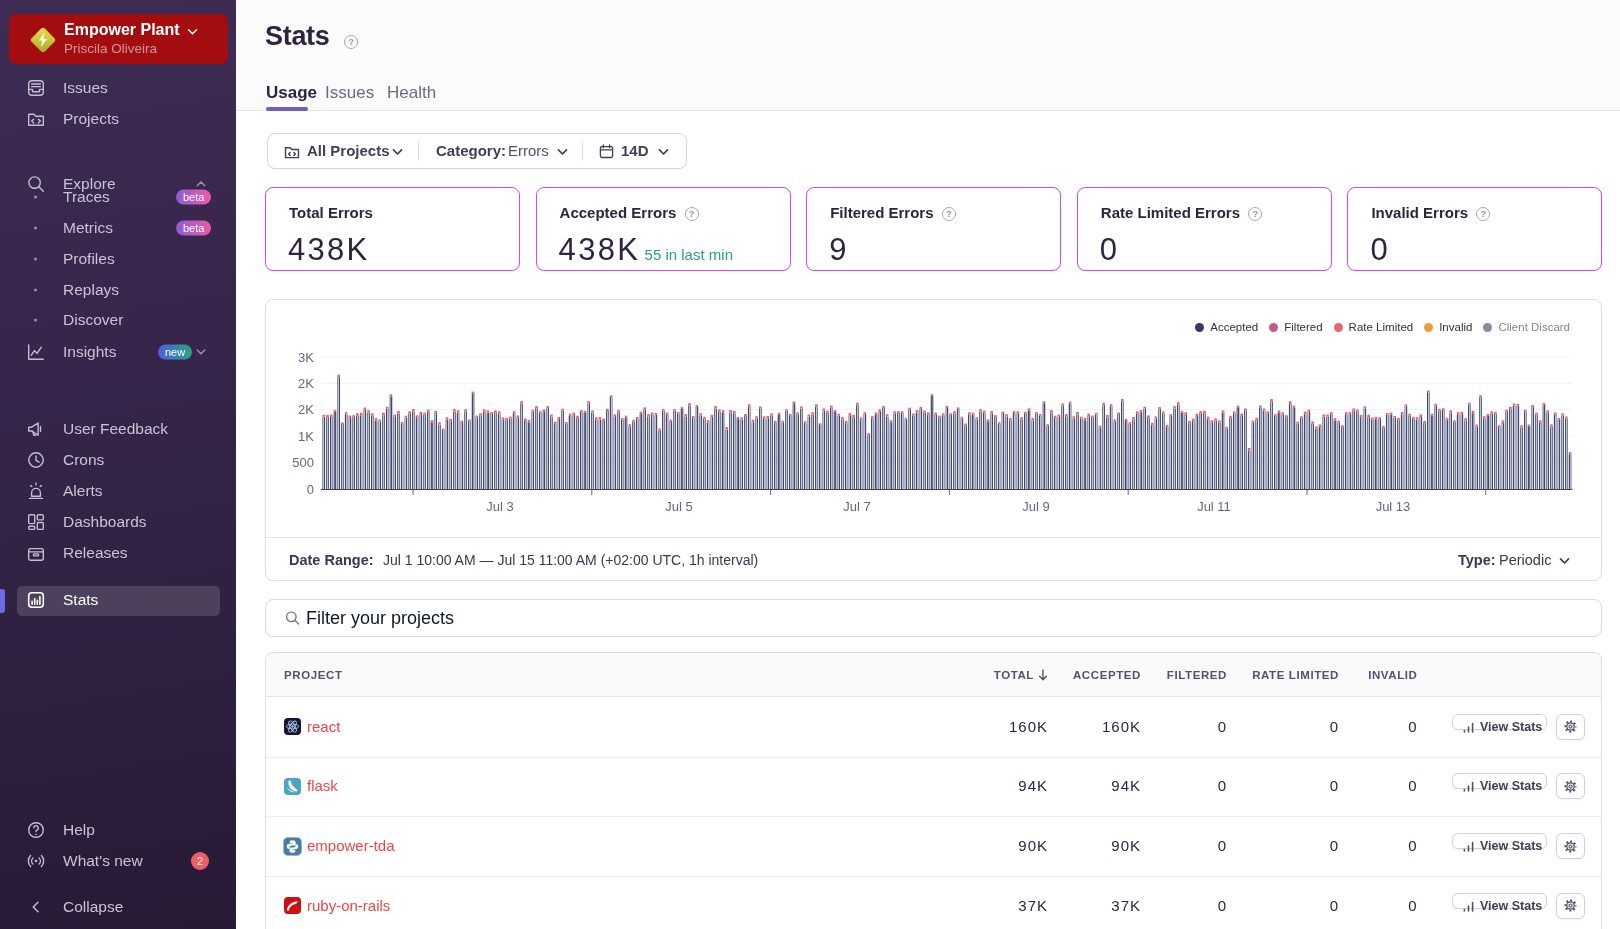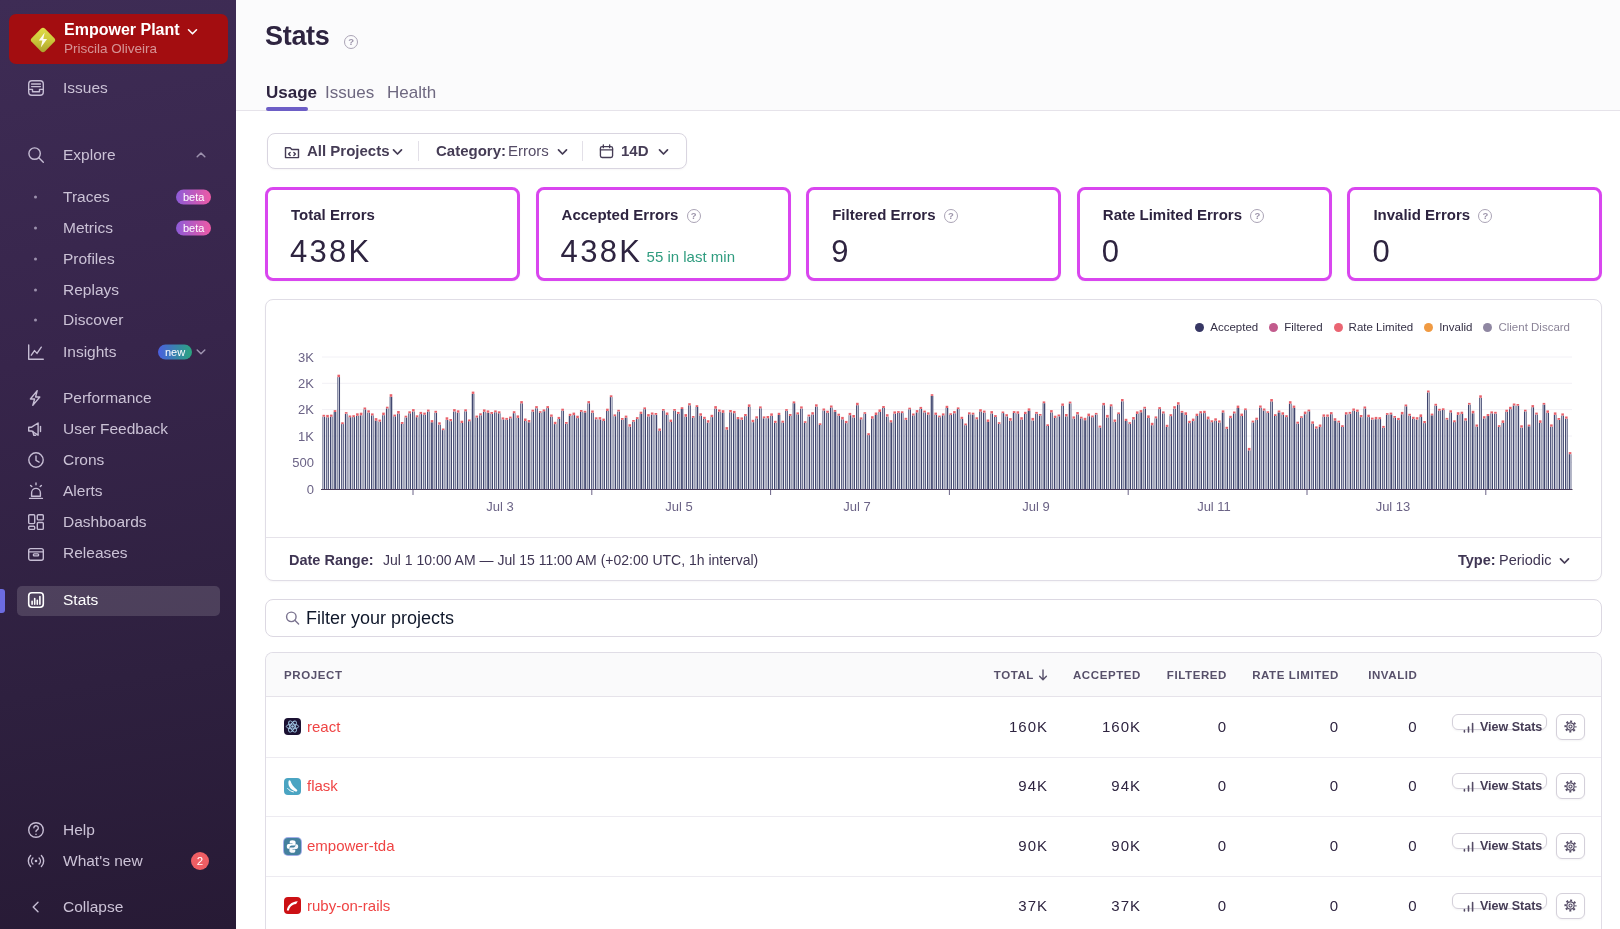--- a/index.html
+++ b/index.html
@@ -19,21 +19,21 @@
 #h1 { position:absolute; left:265px; top:21px; font-size:27px; font-weight:bold; color:#2e2440; letter-spacing:-0.3px; }
 .qcirc { display:inline-block; width:14px; height:14px; border:1.2px solid #aba4b6; border-radius:50%; color:#9c94aa; font-size:9.5px; font-weight:bold; text-align:center; line-height:12.5px; }
 .tab { position:absolute; top:83px; font-size:17px; color:#6e6880; }
 .tab.active { color:#2e2440; font-weight:bold; }
 #tabline { position:absolute; left:266px; top:107px; width:42px; height:4px; background:#6d5ec6; border-radius:2px; }
 #filterbar { position:absolute; left:267px; top:133px; width:420px; height:36px; background:#fff; border:1px solid #d9d5e0; border-radius:8px; box-shadow:0 1px 2px rgba(40,30,60,0.04); }
 #filterbar .vdiv { position:absolute; top:7px; bottom:7px; width:1px; background:#e3e0e8; }
 #filterbar span, #filterbar svg { position:absolute; }
 .fb-b { font-weight:bold; color:#453c55; font-size:15px; white-space:nowrap; }
 .fb-r { color:#554c66; font-size:15px; }
-.card { position:absolute; top:187px; width:255px; height:94px; background:#fff; border:3px solid #d946ef; border-radius:8px; box-shadow:0 1px 2px rgba(40,30,60,0.04); }
+.card { position:absolute; top:187px; width:255px; height:84px; background:#fff; border:1px solid #d946ef; border-radius:8px; box-shadow:0 1px 2px rgba(40,30,60,0.04); }
 .card .ct { position:absolute; left:23px; top:16px; font-size:15px; font-weight:bold; color:#2e2440; white-space:nowrap; }
 .card .cv { position:absolute; left:22px; top:44px; font-size:31px; color:#2e2440; letter-spacing:2.3px; }
 .card .cg { position:absolute; left:108px; top:58px; font-size:15px; color:#2f9c7f; white-space:nowrap; }
 #chartcard { position:absolute; left:265px; top:299px; width:1337px; height:282px; background:#fff; border:1px solid #e0dde6; border-radius:8px; box-shadow:0 1px 2px rgba(40,30,60,0.04); }
 #legend { position:absolute; right:31px; top:21px; height:16px; font-size:11.5px; color:#353046; white-space:nowrap; }
 #legend .ld { display:inline-block; width:9px; height:9px; border-radius:50%; margin:0 6px 0 11px; vertical-align:-1px; }
 #chartsvg { position:absolute; left:0; top:0; }
 #crdiv { position:absolute; left:0; top:237px; width:100%; height:1px; background:#e6e3ea; }
 #crfoot { position:absolute; left:0; top:238px; width:100%; height:44px; line-height:44px; font-size:14.5px; color:#3f3553; }
 #crfoot span { position:absolute; white-space:nowrap; }
@@ -76,21 +76,28 @@
     <div id="activebox"></div>
     <div id="activebar"></div>
     <div class="item" style="top:75px;">
       <svg width="18" height="18" viewBox="0 0 18 18" fill="none" stroke="#c6bdd4" stroke-width="1.4" stroke-linecap="round" stroke-linejoin="round">
         <rect x="1.7" y="1.7" width="14.6" height="14.6" rx="3.2"></rect>
         <path d="M4.6 5h8.8M4.6 7.6h8.8"></path>
         <path d="M1.9 10.4h3.6v2.3h7v-2.3h3.6"></path>
       </svg>
       <span class="txt" style="color:#cbc2d6;">Issues</span>
     </div>
-    <div class="item" style="top:142px;">
+    <div class="item" style="top:106px;">
+      <svg width="18" height="18" viewBox="0 0 18 18" fill="none" stroke="#c6bdd4" stroke-width="1.4" stroke-linecap="round" stroke-linejoin="round">
+        <path d="M1.7 15.3V4.2h5.2l1.9 2h7.5v9.1z"></path>
+        <path d="M6.6 9.2l-1.9 1.9 1.9 1.9M11.4 9.2l1.9 1.9-1.9 1.9"></path>
+      </svg>
+      <span class="txt" style="color:#cbc2d6;">Projects</span>
+    </div>
+    <div class="item" style="top:171px;">
       <svg width="18" height="18" viewBox="0 0 18 18" fill="none" stroke="#c6bdd4" stroke-width="1.4" stroke-linecap="round" stroke-linejoin="round">
         <circle cx="7.6" cy="7.6" r="5.7"></circle>
         <path d="M11.8 11.8L16.3 16.3"></path>
       </svg>
       <span class="txt" style="color:#cbc2d6;">Explore</span>
       <svg class="rchev" style="left:196px;" width="10" height="7" viewBox="0 0 10 7" fill="none" stroke="#9d92ae" stroke-width="1.5" stroke-linecap="round" stroke-linejoin="round">
         <path d="M1.2 5.3L5 1.5 8.8 5.3"></path>
       </svg>
     </div>
     <div class="item" style="top:184px;">
@@ -118,26 +125,20 @@
     <div class="item" style="top:339px;">
       <svg width="18" height="18" viewBox="0 0 18 18" fill="none" stroke="#c6bdd4" stroke-width="1.4" stroke-linecap="round" stroke-linejoin="round">
         <path d="M1.7 1.9v14.4h14.6"></path>
         <path d="M4.3 12.2l3.2-4.6 2.5 2.8 4.3-6.2"></path>
       </svg>
       <span class="txt" style="color:#cbc2d6;">Insights</span>
       <span class="pill" style="left:158px;background:linear-gradient(90deg,#4b5fe0,#2aa57e);">new</span>
       <svg class="rchev" style="left:196px;" width="10" height="7" viewBox="0 0 10 7" fill="none" stroke="#9d92ae" stroke-width="1.5" stroke-linecap="round" stroke-linejoin="round">
         <path d="M1.2 1.5L5 5.3 8.8 1.5"></path>
       </svg>
-    </div>
-    <div class="item" style="top:385px;">
-      <svg width="18" height="18" viewBox="0 0 18 18" fill="none" stroke="#c6bdd4" stroke-width="1.4" stroke-linecap="round" stroke-linejoin="round">
-        <path d="M10.2 1.6L3.4 10h4.2l-1.8 6.4L12.8 8H8.6l1.6-6.4z"></path>
-      </svg>
-      <span class="txt" style="color:#cbc2d6;">Performance</span>
     </div>
     <div class="item" style="top:416px;">
       <svg width="18" height="18" viewBox="0 0 18 18" fill="none" stroke="#c6bdd4" stroke-width="1.4" stroke-linecap="round" stroke-linejoin="round">
         <path d="M1.7 7.2v3.8h2.9l6.5 4.2V3L4.6 7.2z"></path>
         <path d="M13.5 6.5v5"></path>
         <path d="M5.8 11.2l.9 4h2"></path>
       </svg>
       <span class="txt" style="color:#cbc2d6;">User Feedback</span>
     </div>
     <div class="item" style="top:447px;">

